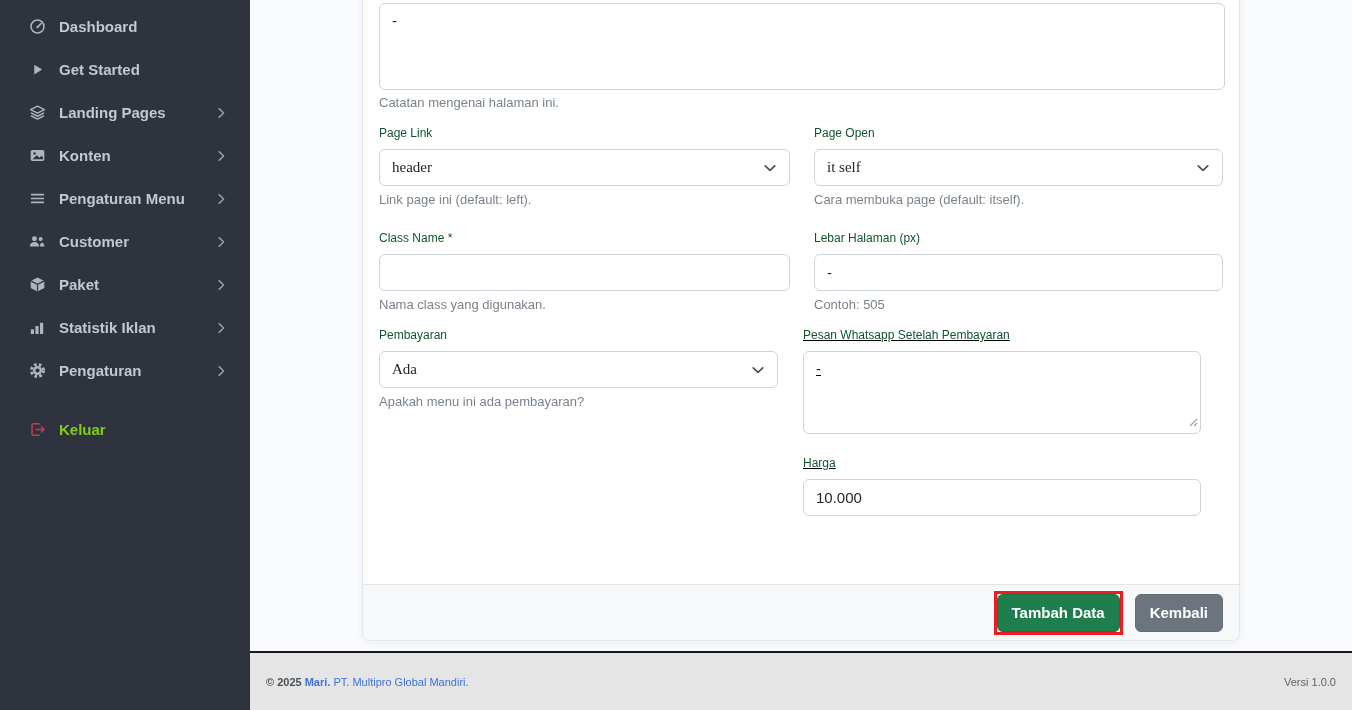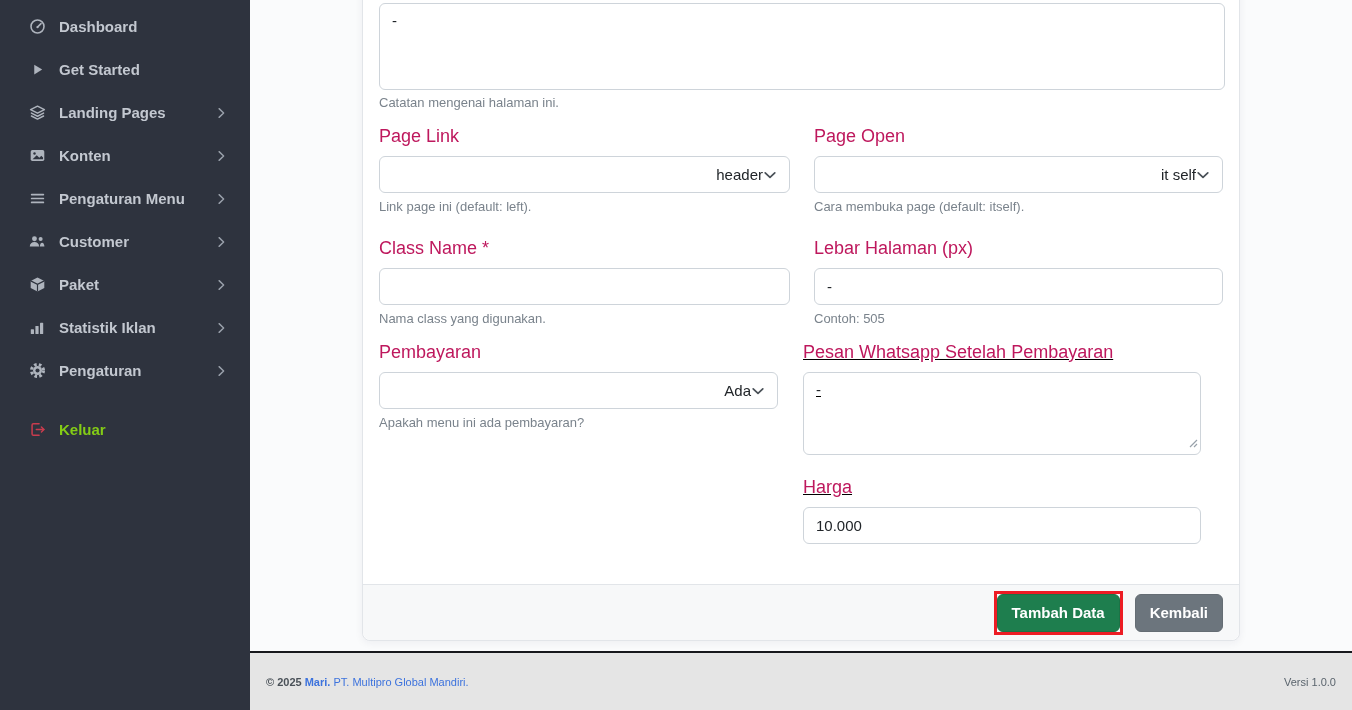--- a/index.html
+++ b/index.html
@@ -30,30 +30,30 @@
     background:#fff; border:1px solid #e2e5e9; border-radius:8px;
     box-shadow:0 2px 8px rgba(30,40,60,.06);
   }
   .card-body { padding:16px; }
   .card-footer {
     position:absolute; left:0; right:0; bottom:0; height:56px;
     background:#f7f8f9; border-top:1px solid #e2e5e9; border-radius:0 0 8px 8px;
     display:flex; align-items:center; justify-content:flex-end; gap:12px; padding:0 16px;
   }
 
-  .form-label { font-size:18px; color:#be185d; margin-bottom:9px; }
+  .form-label { font-size:12px; color:#14532d; margin-bottom:9px; }
   .help { font-size:13px; color:#7a838c; margin-top:6px; }
 
   .text-input, .sel, .ta {
     width:100%; border:1px solid #ced4da; border-radius:6px; background:#fff;
     font-family:"Liberation Sans", sans-serif; font-size:15px; color:#212529;
   }
   .text-input { height:37px; padding:0 12px; outline:none; }
   .ta { padding:8px 12px; resize:none; display:block; }
-  .sel { height:37px; display:flex; align-items:center; justify-content:flex-end; padding:1px 12px; cursor:pointer; }
+  .sel { height:37px; display:flex; align-items:center; justify-content:space-between; padding:1px 12px; cursor:pointer;font-family:Liberation Serif, serif; }
   .sel .chev { color:#495057; display:flex; }
 
   .row { display:flex; margin-top:16px; }
   .col-a { width:412px; margin-right:24px; }
   .col-b { width:410px; }
   .col-c { width:399px; margin-right:25px; }
   .col-d { width:398px;text-decoration:underline; }
 
   .ta-wrap { position:relative; }
   .resize-grip { position:absolute; right:3px; bottom:3px; color:#98a1aa; pointer-events:none; }

